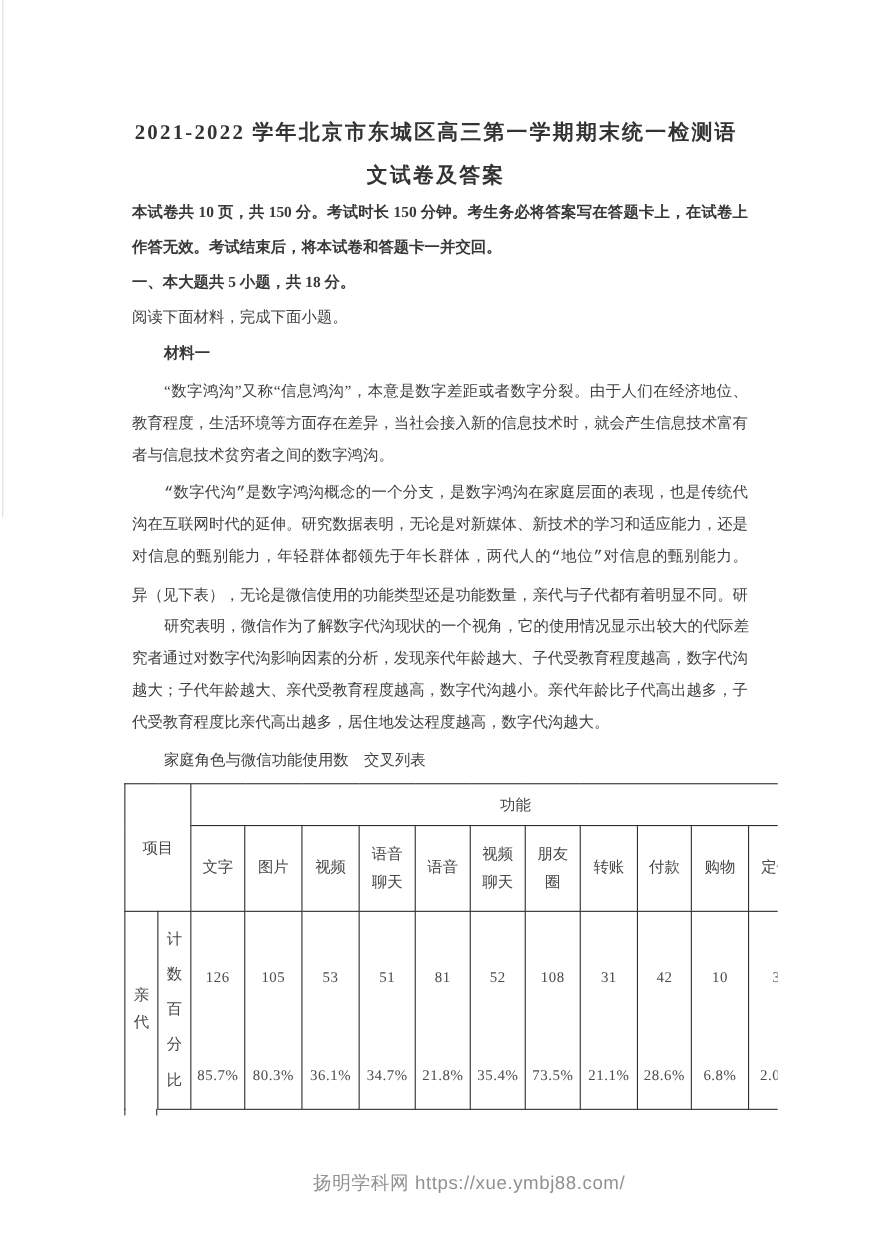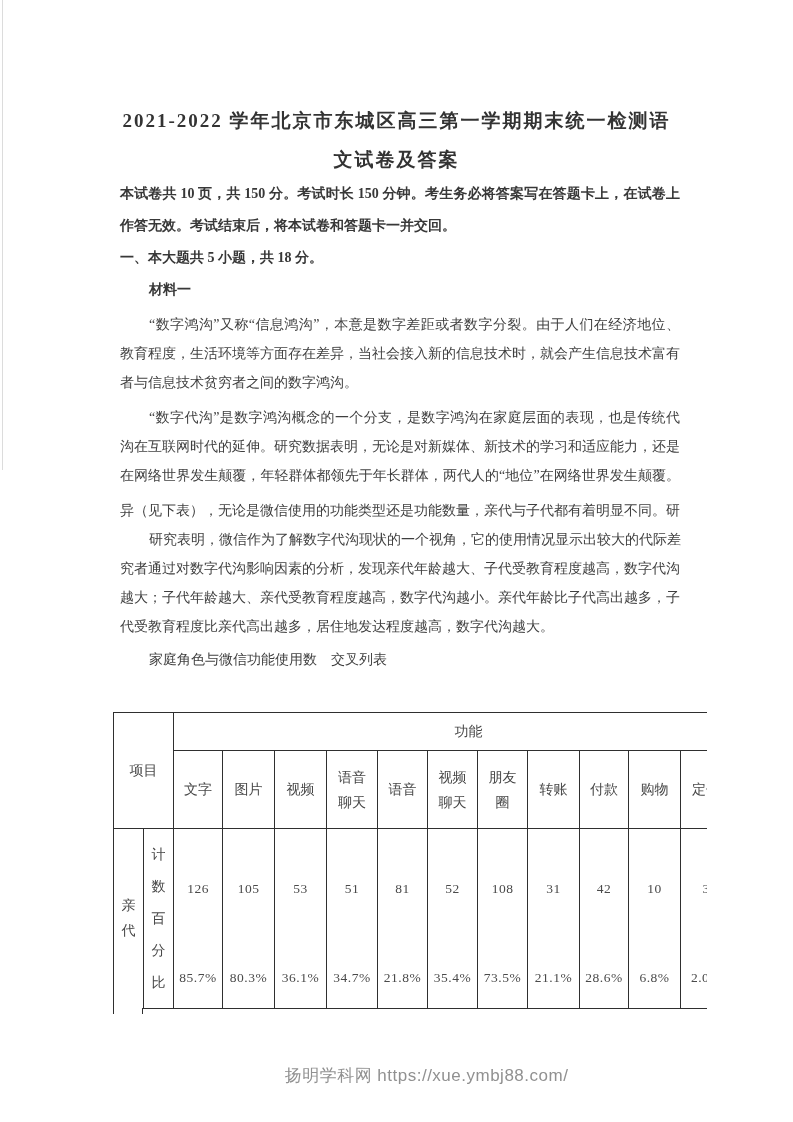--- a/index.html
+++ b/index.html
@@ -29,21 +29,21 @@
   .line {
     width: 560px; white-space: nowrap; overflow: visible;
     font-size: 14px; line-height: 32px; color: #3f3f3f;
     text-align: left;
   }
   .para .line { line-height: 29px; }
   .jl { text-align: justify; text-align-last: justify; }
   .bold { font-weight: bold; color: #383838; }
   .ind { padding-left: 29px; }
   .p1 { margin-top: 4px; }
-  .p2, .p3 { margin-top: 6px; }
+  .p2, .p3 { margin-top: 6px; font-family: Liberation Mono, monospace; }
   .caption { margin-top: 4px; line-height: 29px; }
 
   
   .xtab {
     position: absolute; left: 113px; top: 712px;
     width: 650px; border-collapse: collapse; table-layout: fixed;
     font-size: 14px; color: #474747;
   }
   .xtab td { border: 1px solid #2f2f2f; text-align: center; vertical-align: middle; padding: 0; }
   .row-fn { height: 38px; }
@@ -81,32 +81,33 @@
 
   <div class="title">
     <div>2021-2022 学年北京市东城区高三第一学期期末统一检测语</div>
     <div>文试卷及答案</div>
   </div>
 
   <div class="bodyblock">
     <div class="line bold jl">本试卷共 10 页，共 150 分。考试时长 150 分钟。考生务必将答案写在答题卡上，在试卷上</div>
     <div class="line bold">作答无效。考试结束后，将本试卷和答题卡一并交回。</div>
     <div class="line bold">一、本大题共 5 小题，共 18 分。</div>
+    <div class="line">阅读下面材料，完成下面小题。</div>
     <div class="line bold ind">材料一</div>
 
     <div class="para p1">
       <div class="line ind jl">“数字鸿沟”又称“信息鸿沟”，本意是数字差距或者数字分裂。由于人们在经济地位、</div>
       <div class="line jl">教育程度，生活环境等方面存在差异，当社会接入新的信息技术时，就会产生信息技术富有</div>
       <div class="line">者与信息技术贫穷者之间的数字鸿沟。</div>
     </div>
 
     <div class="para p2">
       <div class="line ind jl">“数字代沟”是数字鸿沟概念的一个分支，是数字鸿沟在家庭层面的表现，也是传统代</div>
       <div class="line jl">沟在互联网时代的延伸。研究数据表明，无论是对新媒体、新技术的学习和适应能力，还是</div>
-      <div class="line jl">在网络世界发生颠覆，年轻群体都领先于年长群体，两代人的“地位”在网络世界发生颠覆。</div>
+      <div class="line jl">对信息的甄别能力，年轻群体都领先于年长群体，两代人的“地位”对信息的甄别能力。</div>
     </div>
 
     <div class="para p3">
       <div class="line jl">异（见下表），无论是微信使用的功能类型还是功能数量，亲代与子代都有着明显不同。研</div>
       <div class="line ind jl">研究表明，微信作为了解数字代沟现状的一个视角，它的使用情况显示出较大的代际差</div>
       <div class="line jl">究者通过对数字代沟影响因素的分析，发现亲代年龄越大、子代受教育程度越高，数字代沟</div>
       <div class="line jl">越大；子代年龄越大、亲代受教育程度越高，数字代沟越小。亲代年龄比子代高出越多，子</div>
       <div class="line">代受教育程度比亲代高出越多，居住地发达程度越高，数字代沟越大。</div>
     </div>
 

